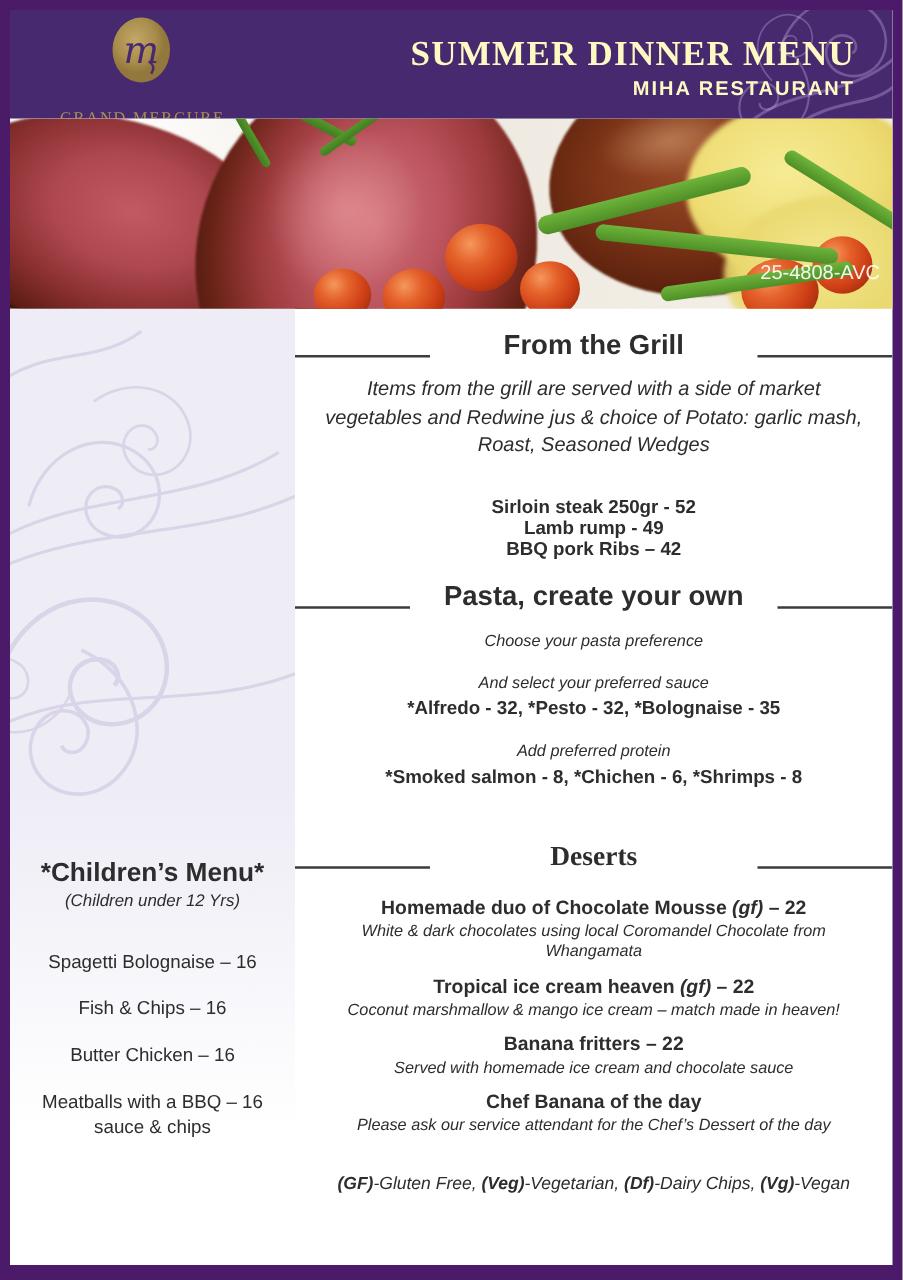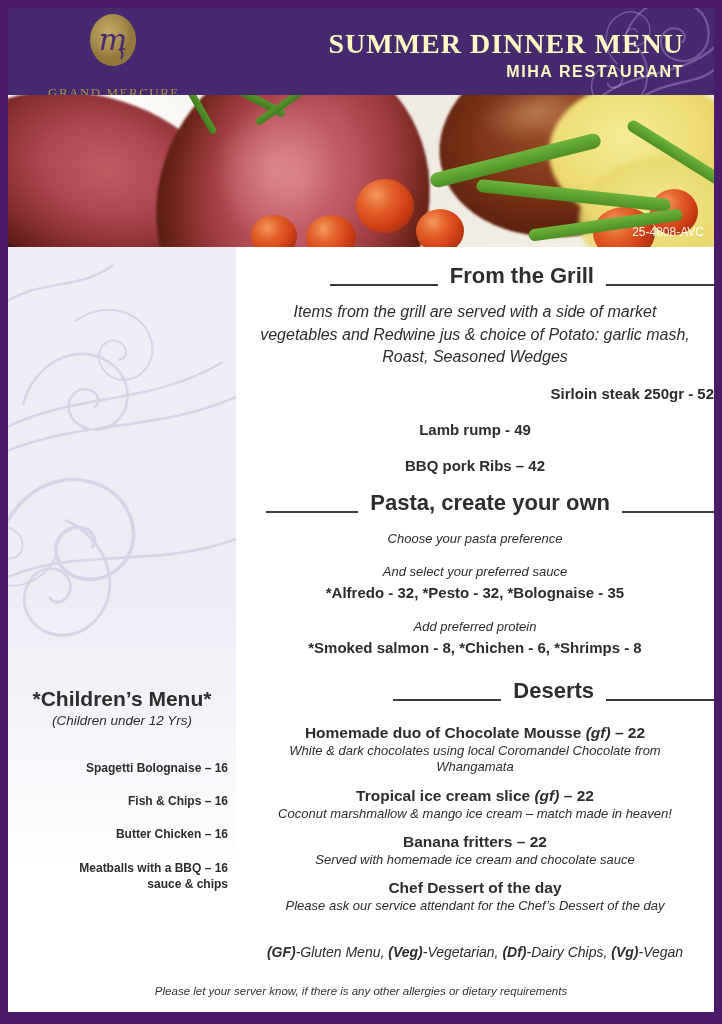--- a/index.html
+++ b/index.html
@@ -55,48 +55,48 @@
   .t5 { left:642px; top:94px;  width:48px; height:46px; }
   .t6 { left:243px; bottom:-10px; width:46px; height:42px; }
   .grn { position:absolute; border-radius:10px; background:linear-gradient(#6fb43c,#4e8f26); }
   .g1 { left:420px; top:58px;  width:175px; height:15px; transform:rotate(-14deg); }
   .g2 { left:468px; top:94px;  width:195px; height:13px; transform:rotate(6deg); }
   .g3 { left:520px; top:124px; width:155px; height:12px; transform:rotate(-8deg); }
   .g4 { left:612px; top:52px;  width:112px; height:12px; transform:rotate(32deg); }
   .g5 { left:190px; top:-6px; width:92px; height:8px; transform:rotate(28deg); background:linear-gradient(#57962c,#3f7d20); }
   .g6 { left:242px; top:4px;  width:72px; height:7px; transform:rotate(-35deg); background:linear-gradient(#57962c,#3f7d20); }
   .g7 { left:160px; top:8px;  width:62px; height:7px; transform:rotate(60deg); background:linear-gradient(#57962c,#3f7d20); }
-  .watermark { position:absolute; right:10px; bottom:8px; color:#fff; font-size:12px; opacity:.92; }
+  .watermark { position:absolute; right:10px; bottom:19px; color:#fff; font-size:16px; opacity:.92; }
 
   
   .bodywrap { flex:1; display:flex; min-height:0; }
   .sidebar { flex:none; width:228px; position:relative; overflow:hidden;
              background:linear-gradient(180deg,#eeecf5 0%,#eeecf5 50%,#f6f5fa 68%,#ffffff 86%); }
   .sidebar-swirl { position:absolute; left:0; top:0; }
   .kids { position:relative; margin-top:440px; text-align:center; padding:0 8px; }
   .kids-title { font-size:21px; font-weight:bold; }
   .kids-sub { font-size:13.5px; font-style:italic; margin-top:2px; }
-  .kid-item { font-size:12px; font-weight:bold; margin-top:17px; line-height:1.35;text-align:right; }
+  .kid-item { font-size:15px; font-weight:normal; margin-top:17px; line-height:1.35; }
   .kid-item.first { margin-top:32px; }
   .kid-line { display:block; }
 
   
   .content { flex:1; text-align:center; padding-top:16px; }
-  .heading { display:flex; align-items:center; justify-content:flex-end; gap:12px; }
+  .heading { display:flex; align-items:center; justify-content:space-between; gap:12px; }
   .heading h2 { font-size:22px; font-weight:bold; white-space:nowrap; }
   .rule { width:108px; border-bottom:2px solid #3c3c3c; transform:translateY(9px); }
   .rule.sm { width:92px; }
   .intro { font-style:italic; font-size:16px; line-height:1.42; max-width:440px; margin:12px auto 0; }
-  .g-item { font-size:15px; font-weight:bold; margin-top:19px; }
-  .g-item.first { margin-top:16px;text-align:right; }
+  .g-item { font-size:15px; font-weight:bold; }
+  .g-item.first { margin-top:28px; }
   .h-pasta { margin-top:16px; }
   .note { font-style:italic; font-size:13px; margin:18px 0 5px; }
   .note.first { margin-top:15px; }
   .opts { font-size:15px; font-weight:bold; }
-  .h-des { margin-top:22px; }
+  .h-des { margin-top:42px;font-family:Liberation Serif, serif; }
   .d-name { font-size:15.5px; font-weight:bold; margin-top:20px; }
   .d-name.tight { margin-top:11px; }
   .d-tag { font-style:italic; }
   .d-desc { font-style:italic; font-size:13px; line-height:1.25; max-width:430px; margin:1px auto 0; }
   .legend { font-size:14px; font-style:italic; margin-top:30px; }
   .legend b { font-style:italic; }
 
   
   .footer { flex:none; height:42px; display:flex; align-items:center; justify-content:center;
             font-style:italic; font-size:11.5px; color:#333; }
@@ -231,29 +231,28 @@
 
       <div class="heading h-des">
         <span class="rule"></span>
         <h2>Deserts</h2>
         <span class="rule"></span>
       </div>
 
       <p class="d-name"><span>Homemade duo of Chocolate Mousse </span><span class="d-tag">(gf)</span><span> – 22</span></p>
       <p class="d-desc">White &amp; dark chocolates using local Coromandel Chocolate from Whangamata</p>
 
-      <p class="d-name tight"><span>Tropical ice cream slice </span><span class="d-tag">(gf)</span><span> – 22</span></p>
+      <p class="d-name tight"><span>Tropical ice cream heaven </span><span class="d-tag">(gf)</span><span> – 22</span></p>
       <p class="d-desc">Coconut marshmallow &amp; mango ice cream – match made in heaven!</p>
 
       <p class="d-name tight"><span>Banana fritters</span><span class="d-tag"></span><span> – 22</span></p>
       <p class="d-desc">Served with homemade ice cream and chocolate sauce</p>
 
-      <p class="d-name tight"><span>Chef Dessert of the day</span><span class="d-tag"></span><span></span></p>
+      <p class="d-name tight"><span>Chef Banana of the day</span><span class="d-tag"></span><span></span></p>
       <p class="d-desc">Please ask our service attendant for the Chef’s Dessert of the day</p>
 
-      <p class="legend"><b>(GF)</b><span>-Gluten Menu, </span><b>(Veg)</b><span>-Vegetarian, </span><b>(Df)</b><span>-Dairy Chips, </span><b>(Vg)</b><span>-Vegan</span></p>
+      <p class="legend"><b>(GF)</b><span>-Gluten Free, </span><b>(Veg)</b><span>-Vegetarian, </span><b>(Df)</b><span>-Dairy Chips, </span><b>(Vg)</b><span>-Vegan</span></p>
 
     </div>
   </div>
 
-  <div class="footer">Please let your server know, if there is any other allergies or dietary requirements</div>
 
 </div>
 
 </body></html>

